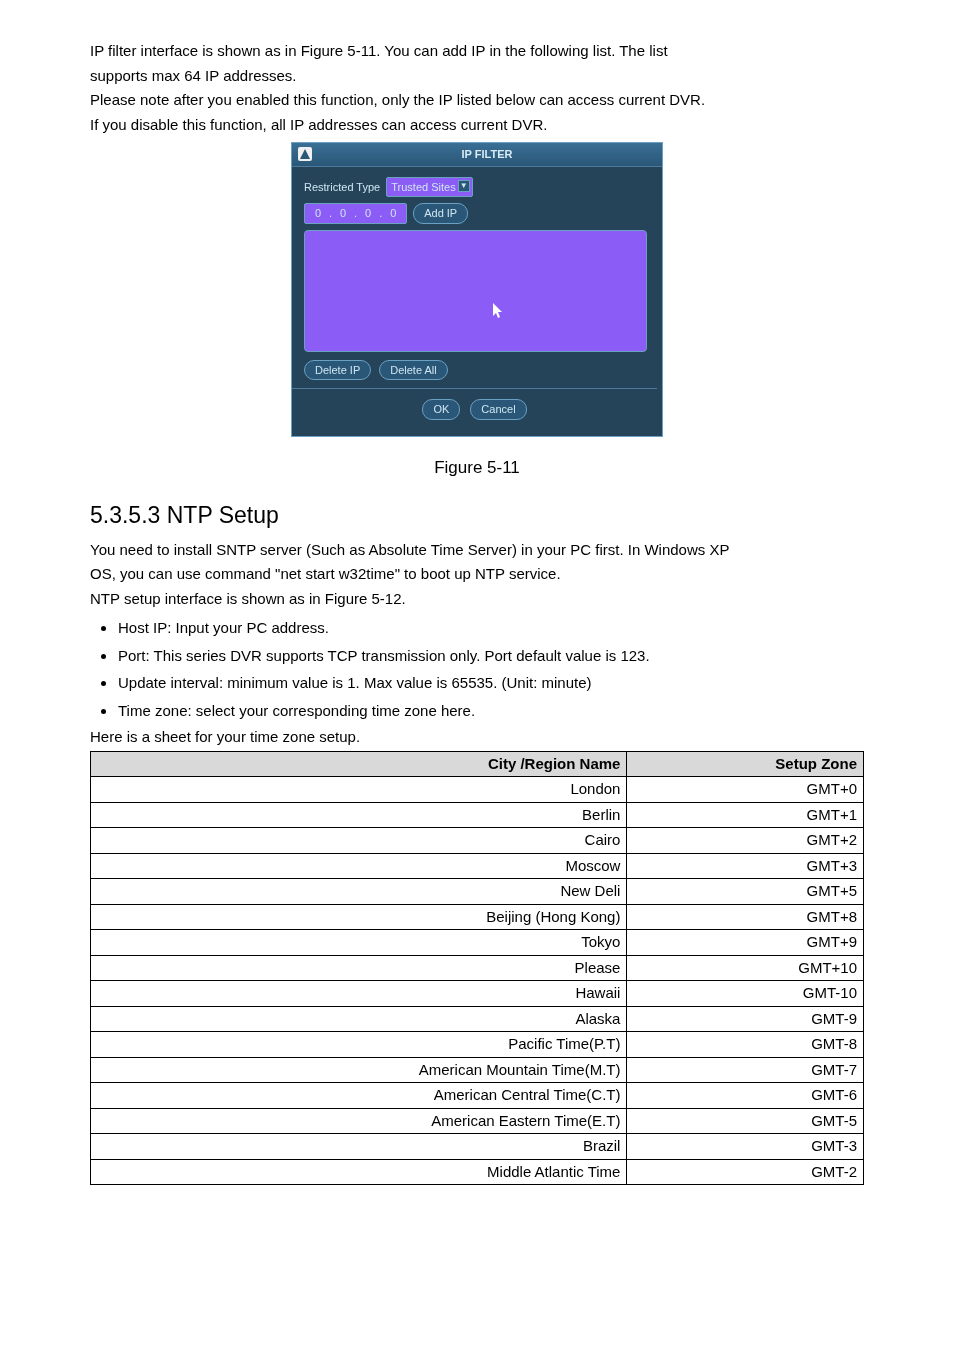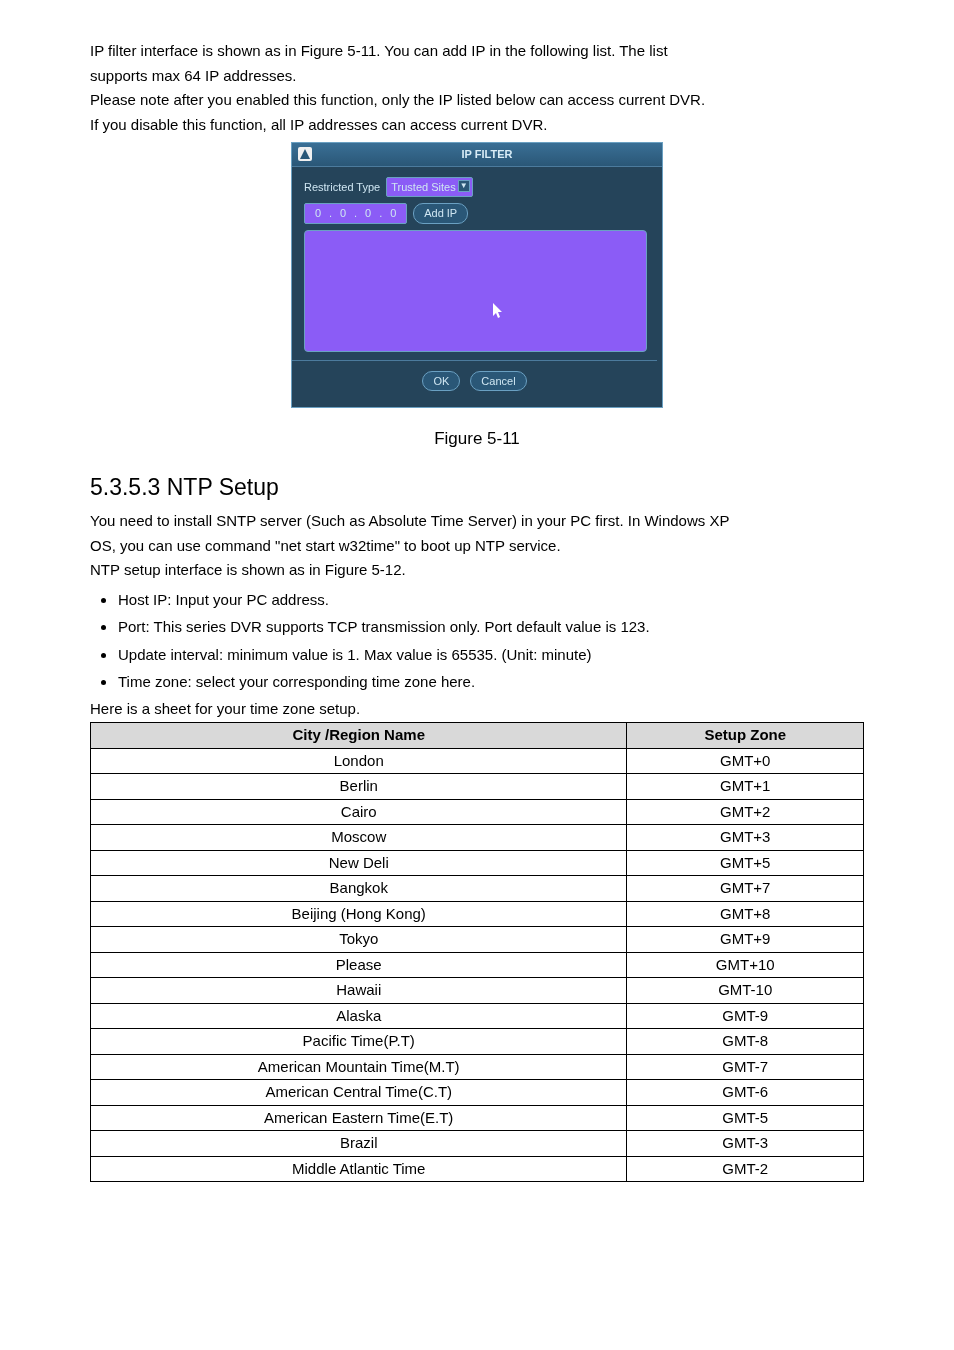--- a/index.html
+++ b/index.html
@@ -104,21 +104,21 @@
   .bullets li::marker { font-size: 18px; }
   table.tz {
     border-collapse: collapse;
     width: 100%;
     font-size: 15px;
     margin-top: 2px;
   }
   table.tz th, table.tz td {
     border: 1px solid #000;
     padding: 1px 6px;
-    text-align: center;
+    text-align: right;
     vertical-align: top;
   }
   table.tz th {
     background: #d9d9d9;
     font-weight: bold;
   }
 </style>
 </head>
 <body>
 
@@ -157,20 +157,24 @@
         </span>
         <span class="btn">Add IP</span>
       </div>
       <div class="list-box">
         <span class="cursor-glyph">
           <svg width="12" height="16" viewBox="0 0 12 16">
               <path d="M0 0 L0 13 L3 10 L5 15 L7 14 L5 9 L9 9 Z" fill="#fff"></path>
             </svg>
         </span>
       </div>
+      <div class="btn-row">
+        <span class="btn">Delete IP</span>
+        <span class="btn">Delete All</span>
+      </div>
       <div class="hr"></div>
       <div class="ok-row">
         <span class="btn">OK</span>
         <span class="btn">Cancel</span>
       </div>
     </div>
   </div>
 </div>
 
 <div class="fig-caption">Figure 5-11</div>
@@ -211,24 +215,20 @@
       </tr>
       <tr>
         <td>Moscow</td>
         <td>GMT+3</td>
       </tr>
       <tr>
         <td>New Deli</td>
         <td>GMT+5</td>
       </tr>
       <tr>
-        <td>Bangkok</td>
-        <td>GMT+7</td>
-      </tr>
-      <tr>
         <td>Beijing (Hong Kong)</td>
         <td>GMT+8</td>
       </tr>
       <tr>
         <td>Tokyo</td>
         <td>GMT+9</td>
       </tr>
       <tr>
         <td>Please</td>
         <td>GMT+10</td>

